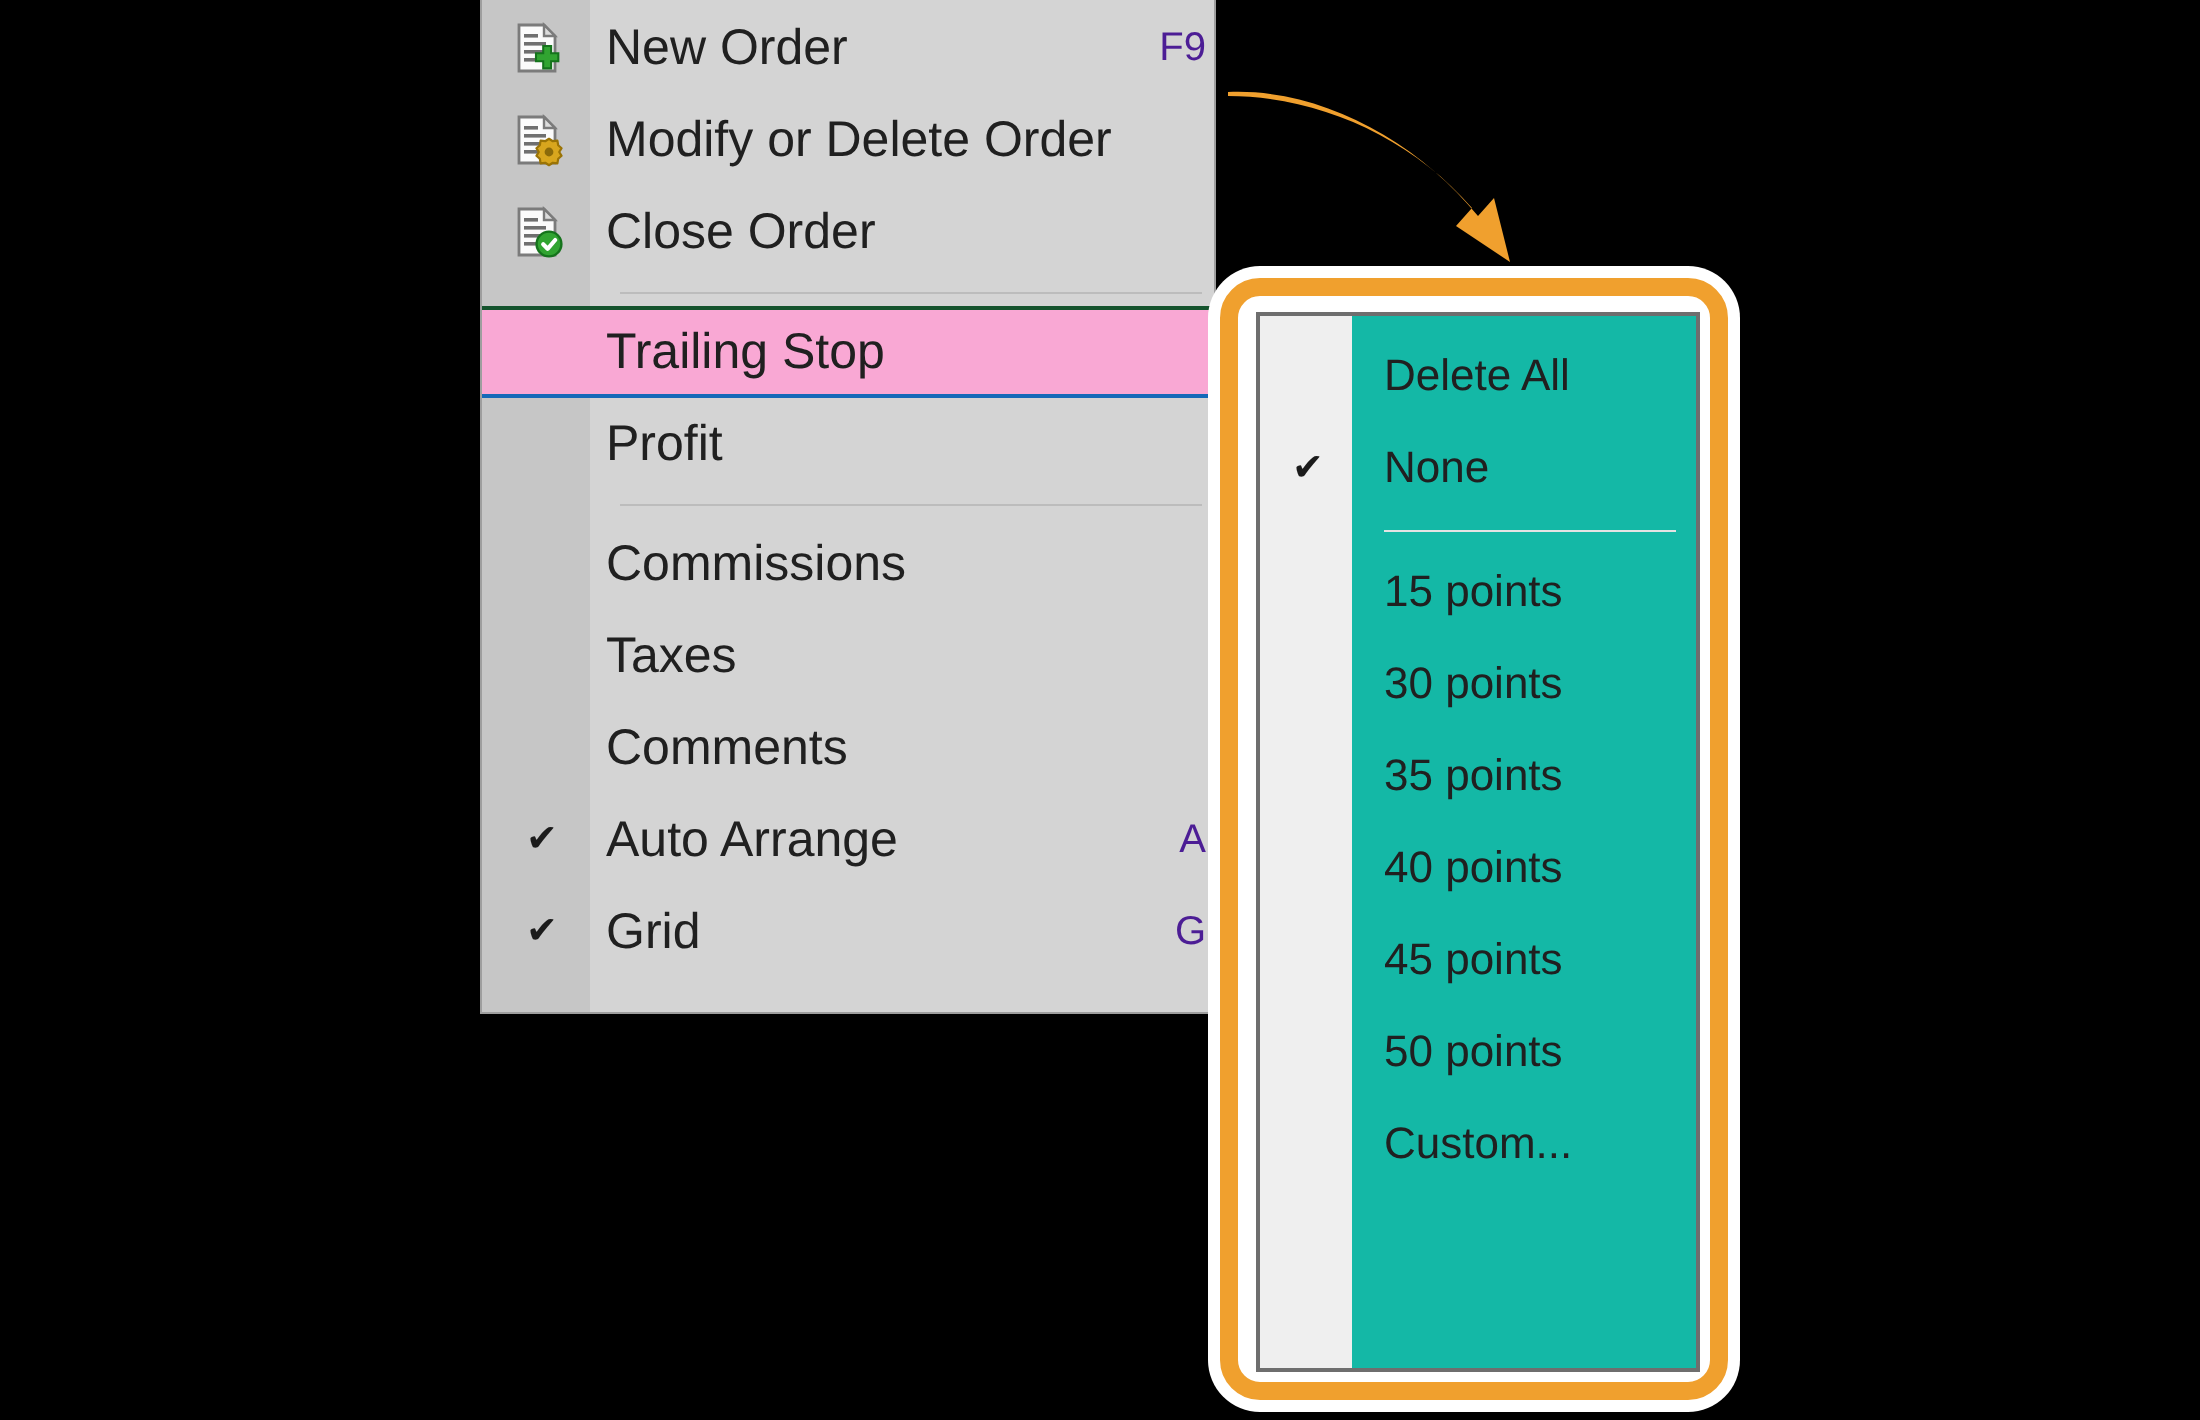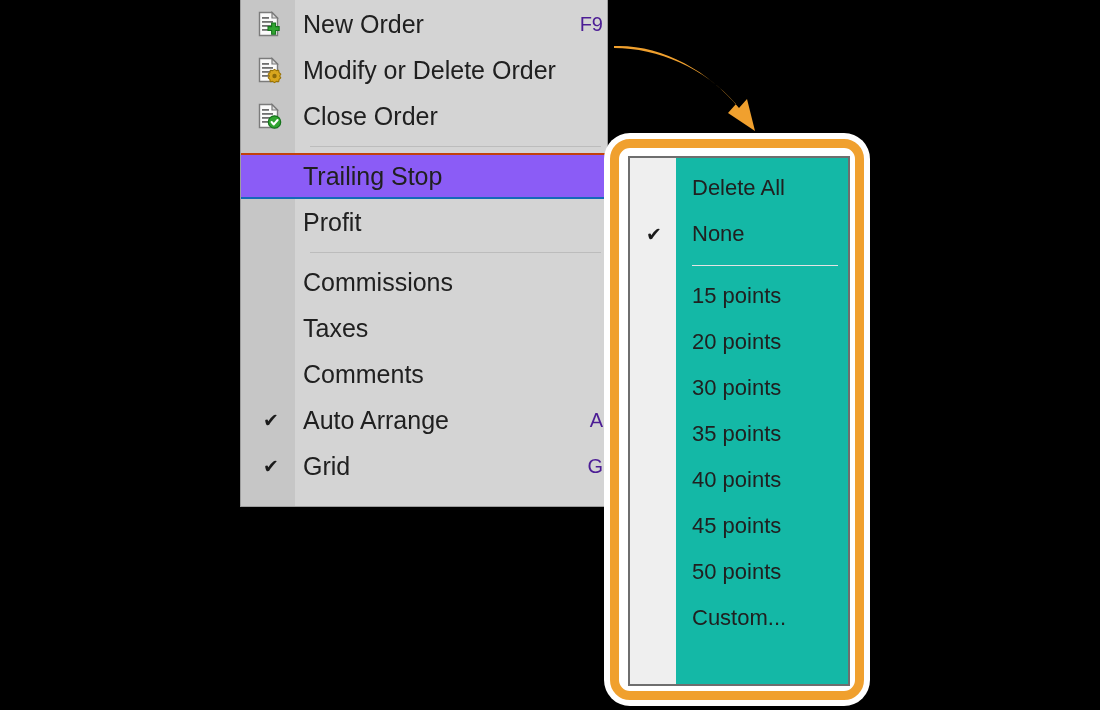--- a/index.html
+++ b/index.html
@@ -78,22 +78,22 @@
     white-space: nowrap;
   }
   .mi .mi-shortcut {
     position: absolute;
     right: 4px;
     font-size: 20px;
     color: #4c1d95;
     white-space: nowrap;
   }
   .mi.selected {
-    background: #8b5cf6;
-    border-top: 2px solid #c2410c;
+    background: #f9a8d4;
+    border-top: 2px solid #14532d;
     border-bottom: 2px solid #1569b8;
   }
   .sep-wrap {
     height: 14px;
     position: relative;
   }
   .sep-wrap .sep-line {
     position: absolute;
     left: 69px;
     right: 6px;
@@ -323,23 +323,20 @@
     </div>
 
     <div class="sub-sep-wrap">
       <div class="sub-sep-line"></div>
     </div>
 
     <div class="smi">
       <span class="smi-label">15 points</span>
     </div>
     <div class="smi">
-      <span class="smi-label">20 points</span>
-    </div>
-    <div class="smi">
       <span class="smi-label">30 points</span>
     </div>
     <div class="smi">
       <span class="smi-label">35 points</span>
     </div>
     <div class="smi">
       <span class="smi-label">40 points</span>
     </div>
     <div class="smi">
       <span class="smi-label">45 points</span>

